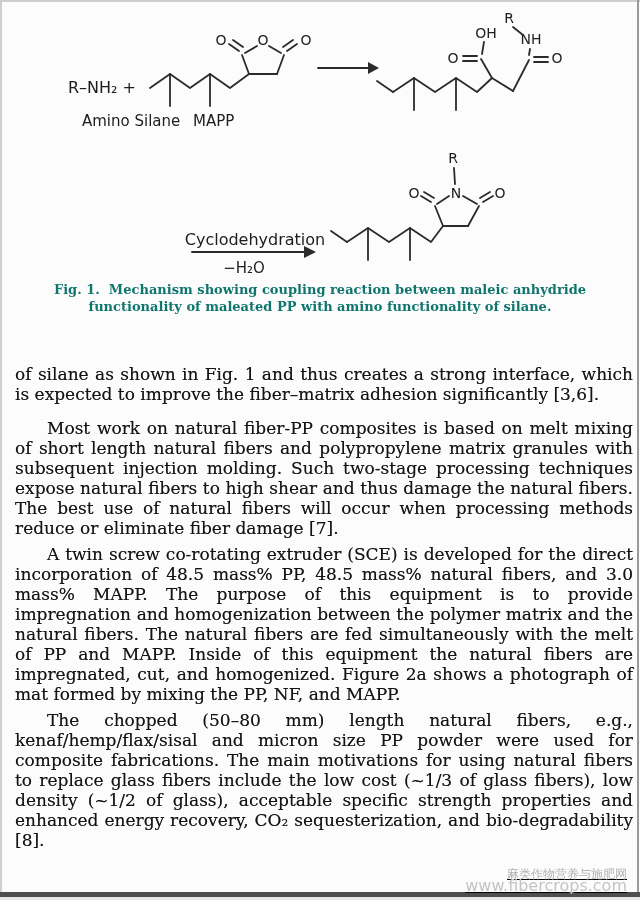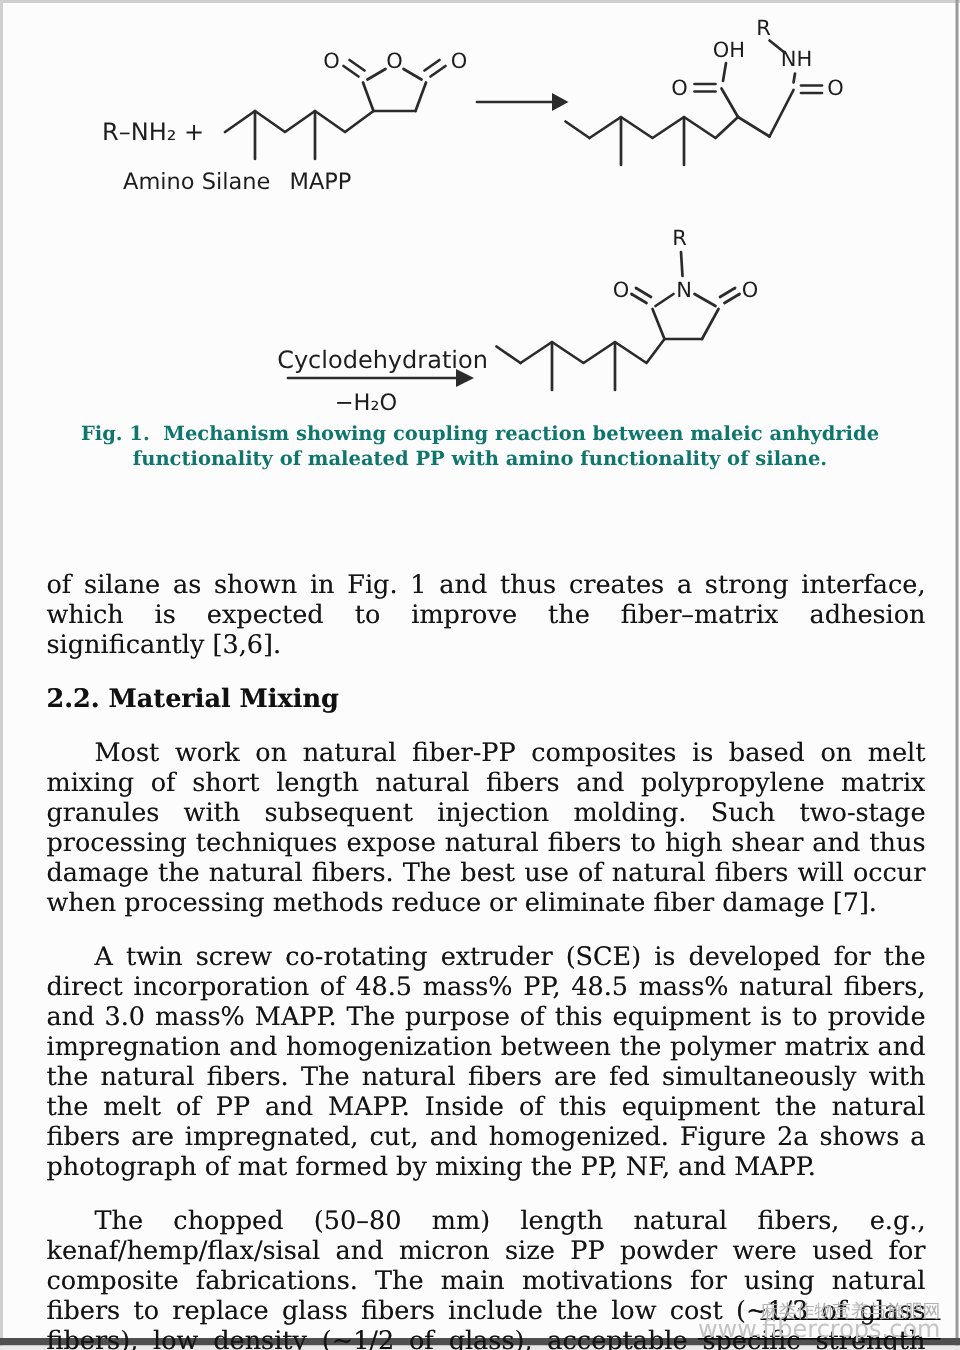--- a/index.html
+++ b/index.html
@@ -31,21 +31,21 @@
   }
   #fig-caption .cap-line{white-space:pre;}
 
   
   #article{
     position:absolute;left:15px;top:364px;width:618px;
     font-size:17px;line-height:20px;color:#141414;
     text-align:justify;
     text-shadow:0 0 0.4px rgba(20,20,20,0.55);
   }
-  #article p{margin:16px;}
+  #article p{margin:0;}
   #article p.indent{text-indent:32px;}
   #article p.p1{margin-top:14px;}
   #article p.p2{margin-top:6px;}
   #article p.p3{margin-top:6px;}
   #section-heading{
     margin:34px 0 0 0;font-size:17px;line-height:20px;font-weight:bold;color:#111;
   }
   
   #watermark{
     position:absolute;right:13px;top:869px;text-align:right;
@@ -155,21 +155,20 @@
     </g>
   </svg>
 
   <div id="fig-caption">
     <div class="cap-line">Fig. 1.  Mechanism showing coupling reaction between maleic anhydride</div>
     <div class="cap-line">functionality of maleated PP with amino functionality of silane.</div>
   </div>
 
   <div id="article">
     <p>of silane as shown in Fig. 1 and thus creates a strong interface, which is expected to improve the fiber–matrix adhesion significantly [3,6].</p>
-    <p id="section-heading">2.2. Material Mixing</p>
     <p class="indent p1">Most work on natural fiber-PP composites is based on melt mixing of short length natural fibers and polypropylene matrix granules with subsequent injection molding. Such two-stage processing techniques expose natural fibers to high shear and thus damage the natural fibers. The best use of natural fibers will occur when processing methods reduce or eliminate fiber damage [7].</p>
     <p class="indent p2">A twin screw co-rotating extruder (SCE) is developed for the direct incorporation of 48.5 mass% PP, 48.5 mass% natural fibers, and 3.0 mass% MAPP. The purpose of this equipment is to provide impregnation and homogenization between the polymer matrix and the natural fibers. The natural fibers are fed simultaneously with the melt of PP and MAPP. Inside of this equipment the natural fibers are impregnated, cut, and homogenized. Figure 2a shows a photograph of mat formed by mixing the PP, NF, and MAPP.</p>
     <p class="indent p3">The chopped (50–80 mm) length natural fibers, e.g., kenaf/hemp/flax/sisal and micron size PP powder were used for composite fabrications. The main motivations for using natural fibers to replace glass fibers include the low cost (~1/3 of glass fibers), low density (~1/2 of glass), acceptable specific strength properties and enhanced energy recovery, CO₂ sequesterization, and bio-degradability [8].</p>
   </div>
 
   <div id="watermark">
     <div class="wm1">麻类作物营养与施肥网</div>
     <div class="wm2">www.fibercrops.com</div>
   </div>
 

